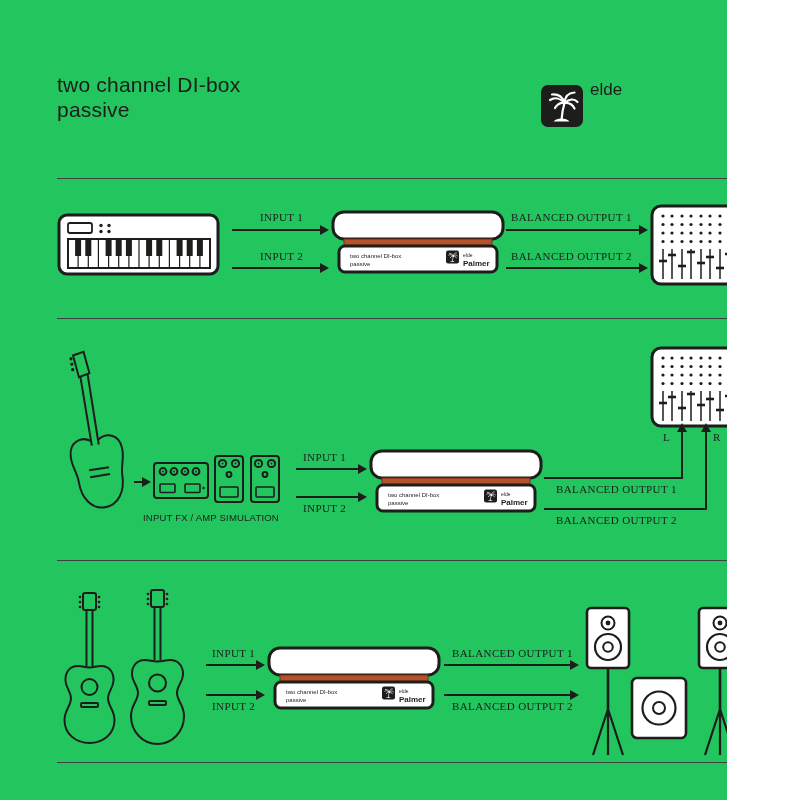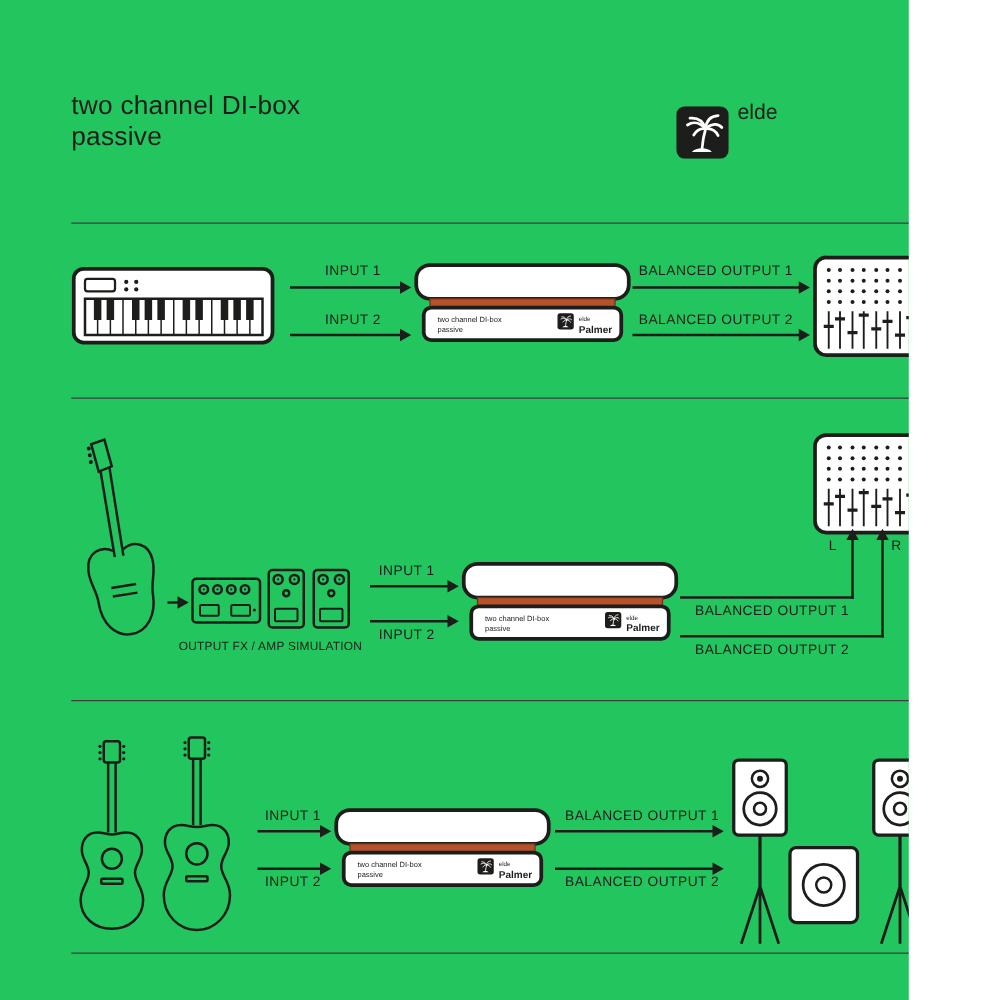--- a/index.html
+++ b/index.html
@@ -5,21 +5,21 @@
   * { box-sizing: border-box; margin: 0; padding: 0; }
   html, body { background: #ffffff; }
   .page {
     position: relative; width: 727px; height: 800px;
     background: #22c55e; color: #1d1d1b; overflow: hidden;
     font-family: "Liberation Sans", sans-serif;
   }
   .abs { position: absolute; }
   .title-line { font-size: 21px; line-height: 25px; letter-spacing: .2px; color: #1d1d1b; }
   .divider { position: absolute; left: 57px; width: 686px; height: 1px; background: #3f3f3f; }
-  .lbl { position: absolute; font-size: 11px; letter-spacing: .4px; white-space: nowrap; color: #1d1d1b; }
+  .lbl { position: absolute; font-size: 11px; letter-spacing: .4px; white-space: nowrap; color: #1d1d1b; font-family: Liberation Serif, serif; }
   .lbl-sm { position: absolute; font-size: 9.5px; letter-spacing: .2px; white-space: nowrap; color: #1d1d1b; }
   .arrow { position: absolute; height: 2px; background: #1d1d1b; }
   .arrow::after {
     content: ""; position: absolute; right: -8px; top: -4px;
     border-left: 9px solid #1d1d1b; border-top: 5px solid transparent; border-bottom: 5px solid transparent;
   }
   .hline { position: absolute; height: 2px; background: #1d1d1b; }
   .vline { position: absolute; width: 2px; background: #1d1d1b; }
   .vline::before {
     content: ""; position: absolute; top: -7px; left: -4px;
@@ -245,21 +245,21 @@
         <circle cx="22" cy="21.5" r="0.9"></circle>
         <circle cx="33" cy="21.5" r="0.9"></circle>
         <circle cx="44" cy="21.5" r="0.9"></circle>
       <circle cx="51.5" cy="38" r="1.2"></circle>
       <circle cx="70.5" cy="13.5" r="0.9"></circle>
         <circle cx="83.5" cy="13.5" r="0.9"></circle>
       <circle cx="106.5" cy="13.5" r="0.9"></circle>
         <circle cx="119.5" cy="13.5" r="0.9"></circle>
     </g>
   </svg>
-  <div class="lbl-sm" style="left:143px; top:512px">OUTPUT FX / AMP SIMULATION</div>
+  <div class="lbl-sm" style="left:143px; top:512px">INPUT FX / AMP SIMULATION</div>
 
   <div class="lbl" style="left:303px; top:451px">INPUT 1</div>
   <div class="arrow" style="left:296px; top:468px; width:63px"></div>
   <div class="arrow" style="left:296px; top:496px; width:63px"></div>
   <div class="lbl" style="left:303px; top:502px">INPUT 2</div>
 
   <svg class="abs" style="left:368px; top:448px" width="176" height="66" viewBox="0 0 176 66">
     <use href="#dibox-shell"></use>
     <text x="20" y="48.5" class="svgtxt">two channel DI-box</text>
     <text x="20" y="56.5" class="svgtxt">passive</text>

